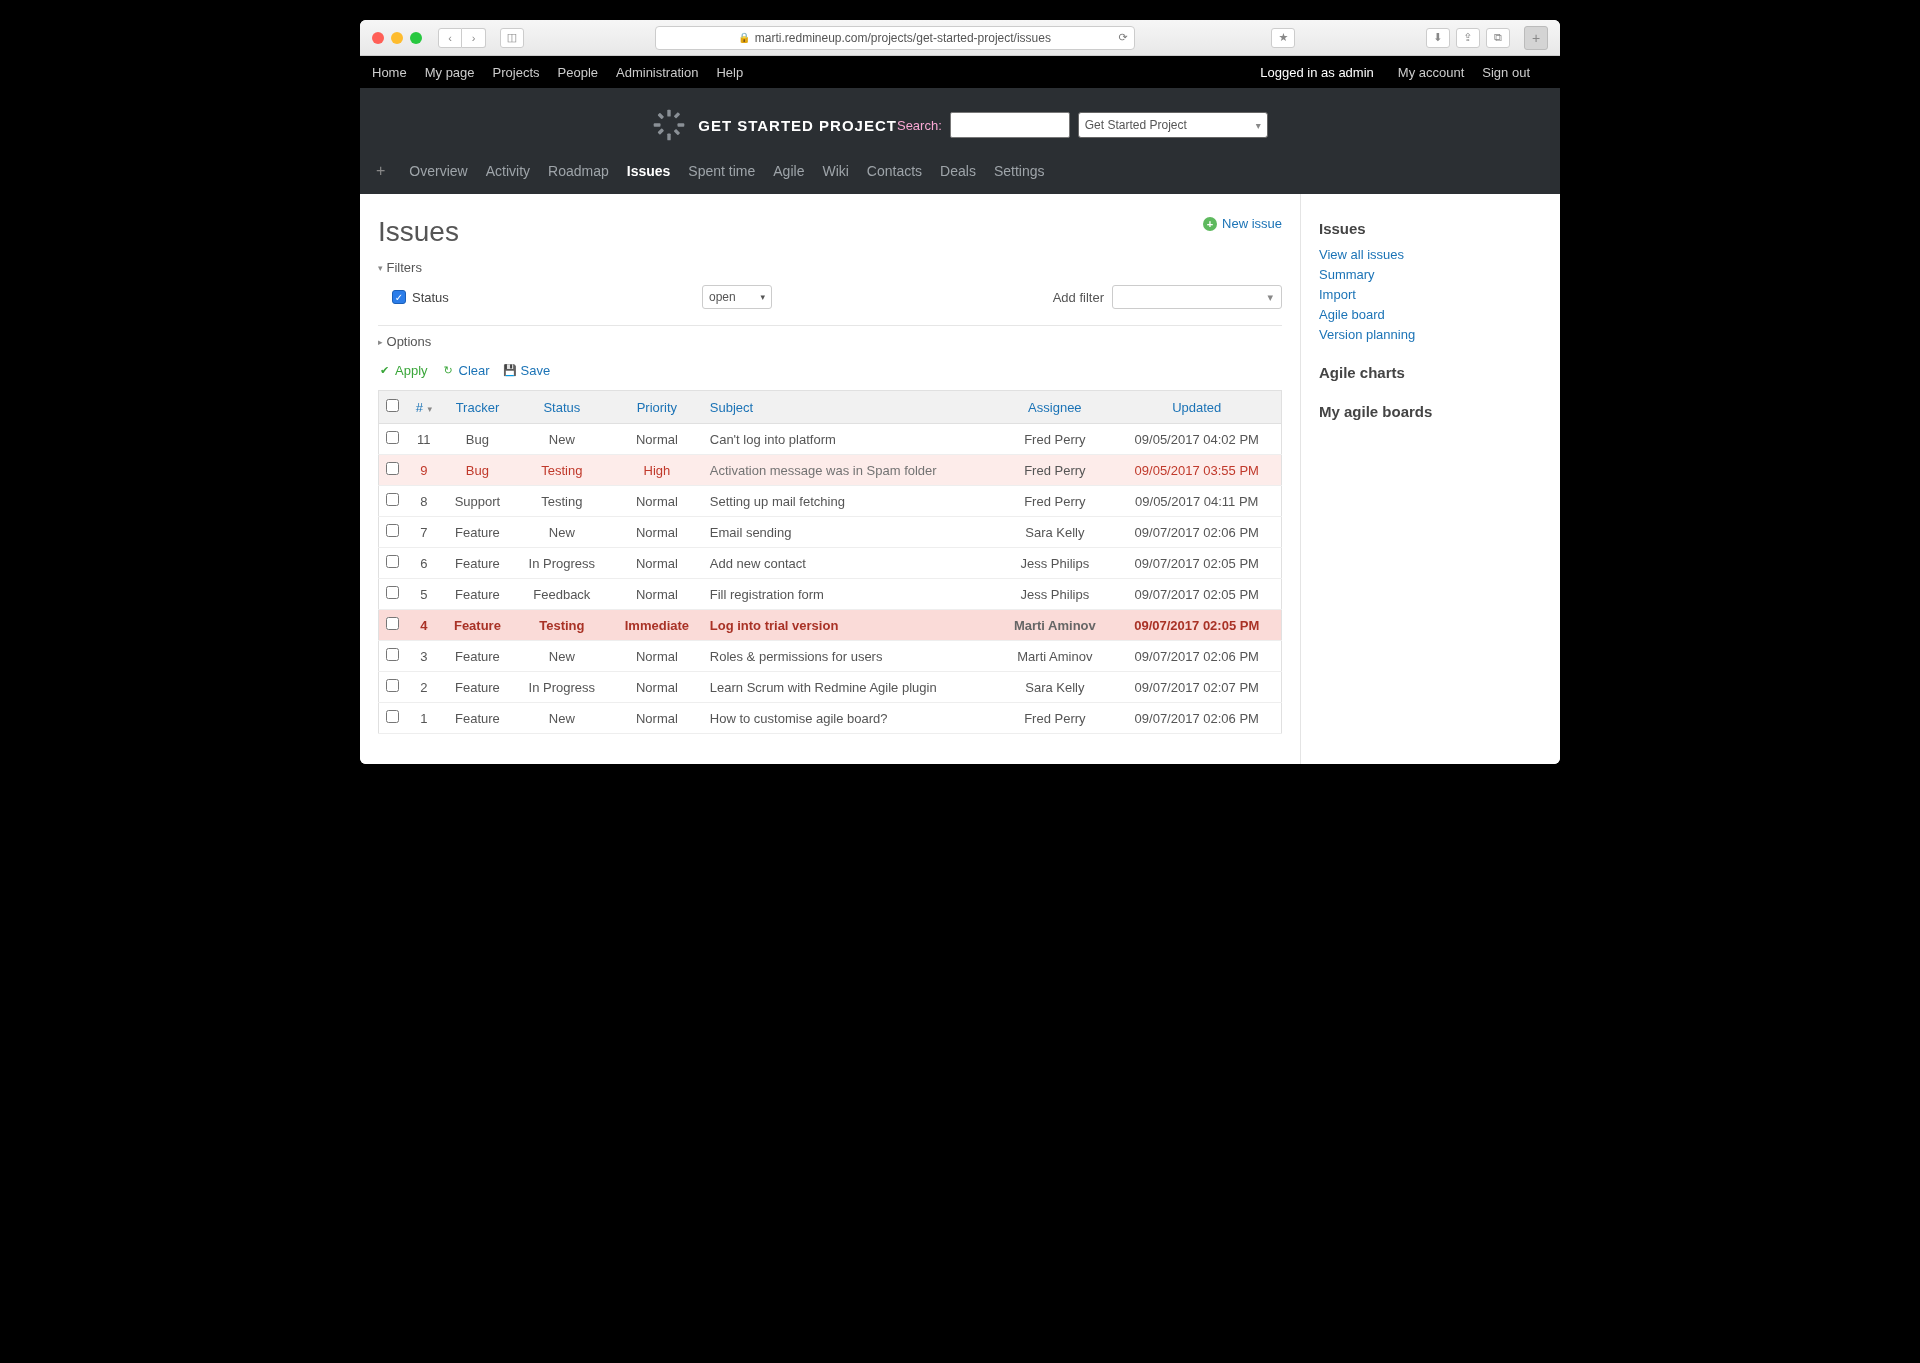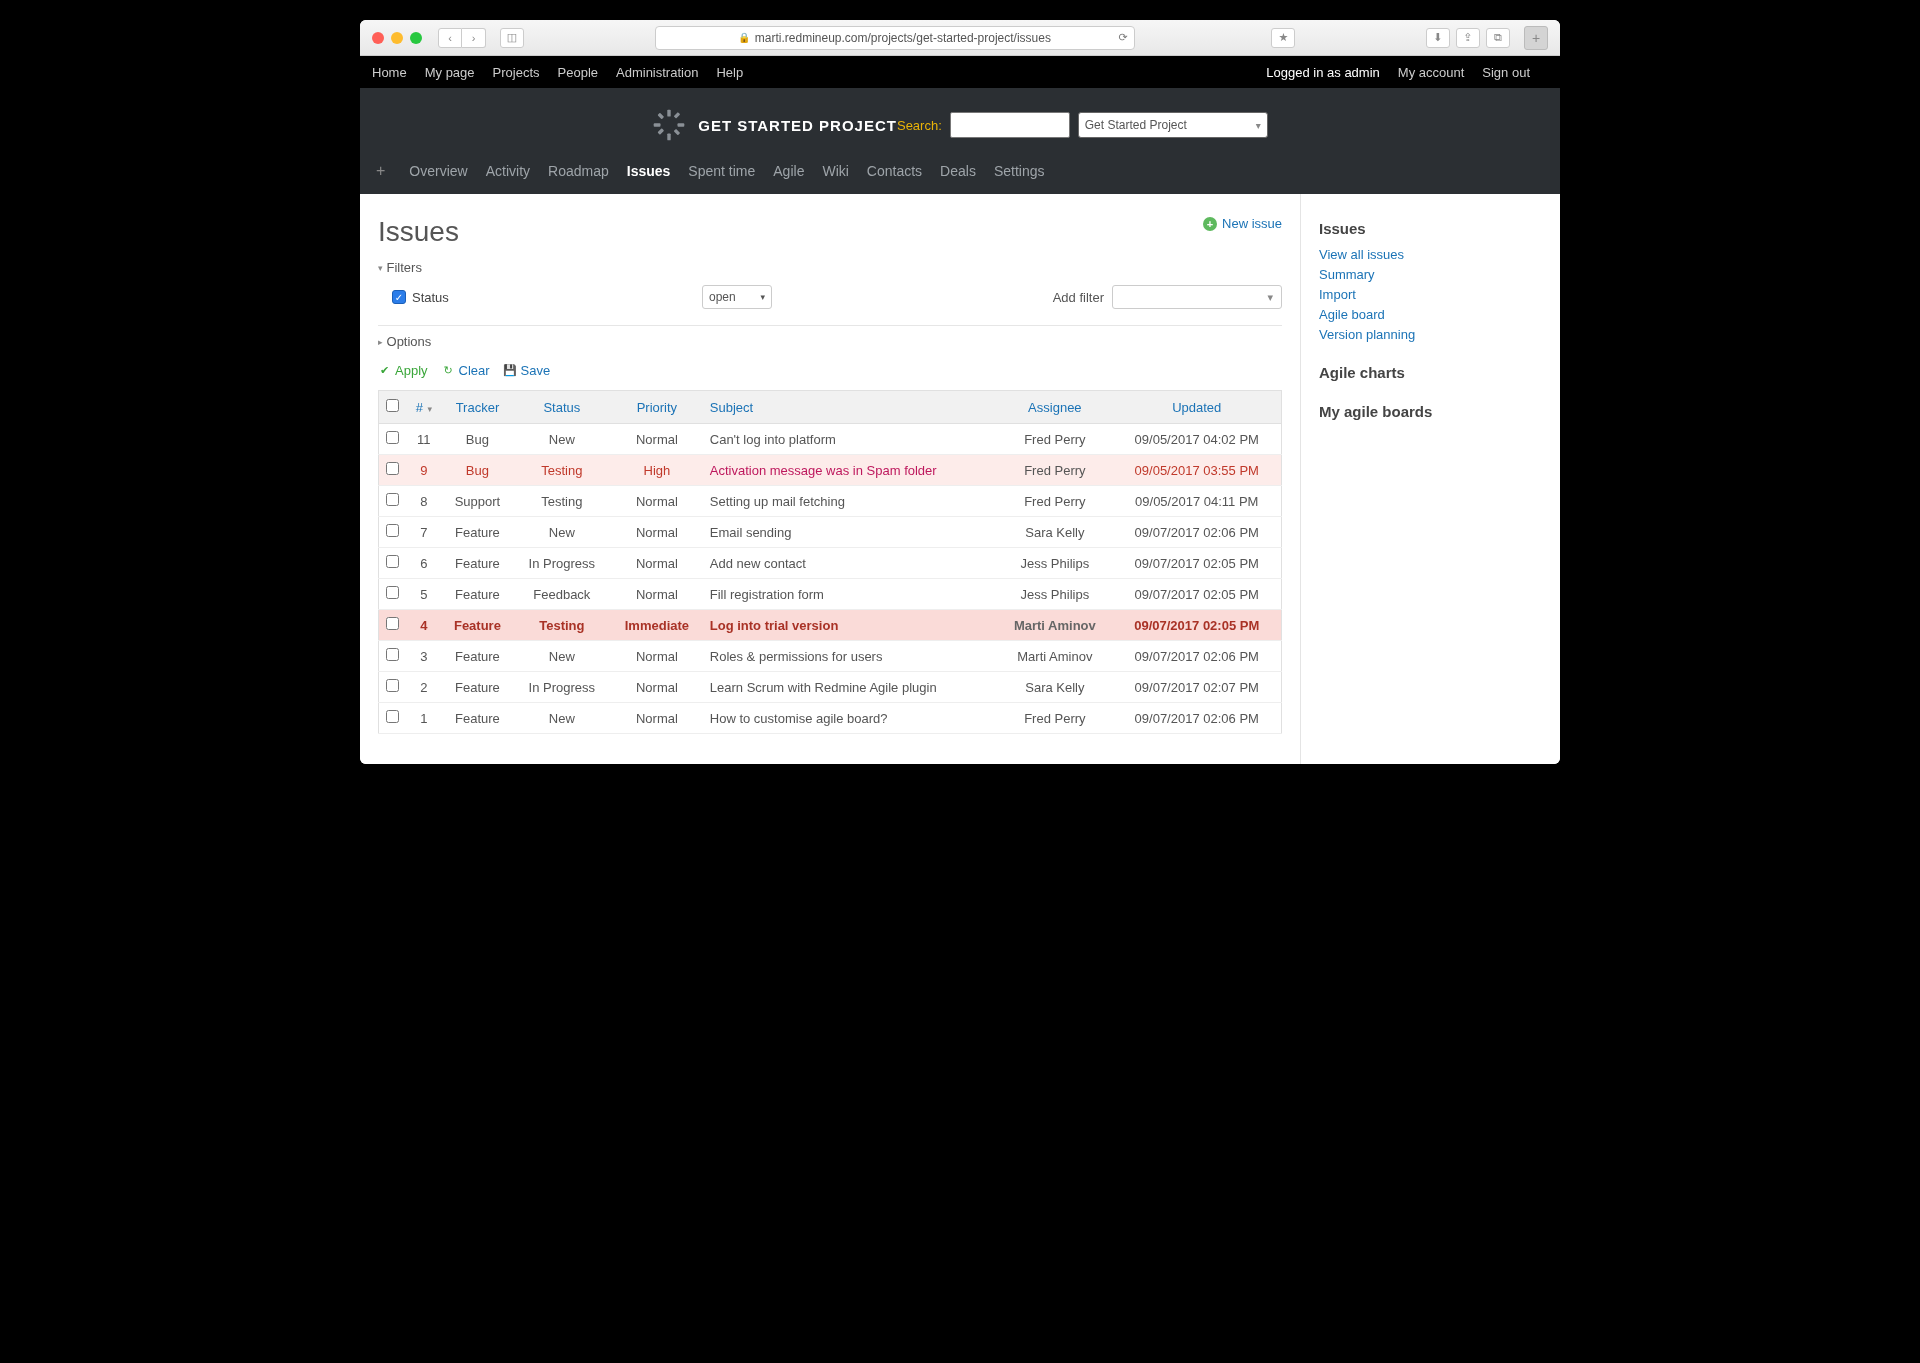--- a/index.html
+++ b/index.html
@@ -24,21 +24,21 @@
 .topbar .spacer{flex:1}
 .topbar .white{color:#fff}
 
 .header { background:#2b2f33; padding:20px 16px 0; }
 .hdr-row { display:flex; align-items:center; justify-content:center; padding-bottom:20px; }
 .logo-wrap{display:flex;align-items:center;gap:12px}
 .logo { width:34px; height:34px; position:relative; }
 .logo svg{width:34px;height:34px}
 .proj-title { color:#fff; font-weight:600; font-size:15px; letter-spacing:1px; }
 .search-wrap{display:flex;align-items:center;gap:8px}
-.search-wrap label{color:#eab308;font-size:13px}
+.search-wrap label{color:#f9a8d4;font-size:13px}
 .search-input{width:120px;height:26px;border:1px solid #777;border-radius:2px;padding:0 6px;font-size:12px}
 .proj-select{width:190px;height:26px;border:1px solid #666;border-radius:3px;background:#fff;padding:0 6px;font-size:12px;display:flex;align-items:center;justify-content:space-between;color:#555}
 
 .tabs { display:flex; align-items:center; gap:18px; padding:0 0 14px 0; font-size:14px; }
 .tabs .plus{color:#888;font-size:16px;margin-right:6px}
 .tabs a { color:#9ea4a9; cursor:pointer; }
 .tabs a.active{color:#fff;font-weight:600}
 
 .content { display:flex; background:#fff; }
 .main { flex:1; padding:22px 18px 30px 18px; }
@@ -115,21 +115,21 @@
       <div class="nav-btn">⇪</div>
       <div class="nav-btn">⧉</div>
     </div>
     <div class="plus-tab">+</div>
   </div>
 
   <div class="topbar">
     <span id="topnav-items"><a>Home</a><a>My page</a><a>Projects</a><a>People</a><a>Administration</a><a>Help</a></span>
     <span class="spacer"></span>
     <span><span class="white">Logged in as </span><span class="white">admin</span></span>
-    <span id="topnav-right" style="margin-left:18px"><a>My account</a><a>Sign out</a></span>
+    <span id="topnav-right" style="margin-left:24px"><a>My account</a><a>Sign out</a></span>
   </div>
 
   <div class="header">
     <div class="hdr-row">
       <div class="logo-wrap">
         <div class="logo">
           <svg viewBox="0 0 40 40">
               <g fill="#8a9096">
                 <rect x="18" y="2" width="4" height="8" rx="1"></rect>
                 <rect x="18" y="30" width="4" height="8" rx="1"></rect>
@@ -230,21 +230,21 @@
               <td class="subj">Can't log into platform</td>
               <td>Fred Perry</td>
               <td>09/05/2017 04:02 PM</td>
             </tr>
             <tr class="high">
               <td class="chk-cell"><input type="checkbox" style=""></td>
               <td>9</td>
               <td>Bug</td>
               <td>Testing</td>
               <td>High</td>
-              <td class="subj gray" style="color: #be185d;">Activation message was in Spam folder</td>
+              <td class="subj gray" style="color: #737373;">Activation message was in Spam folder</td>
               <td style="color: rgb(85, 85, 85);">Fred Perry</td>
               <td>09/05/2017 03:55 PM</td>
             </tr>
             <tr class="">
               <td class="chk-cell"><input type="checkbox" style=""></td>
               <td>8</td>
               <td>Support</td>
               <td>Testing</td>
               <td>Normal</td>
               <td class="subj">Setting up mail fetching</td>

